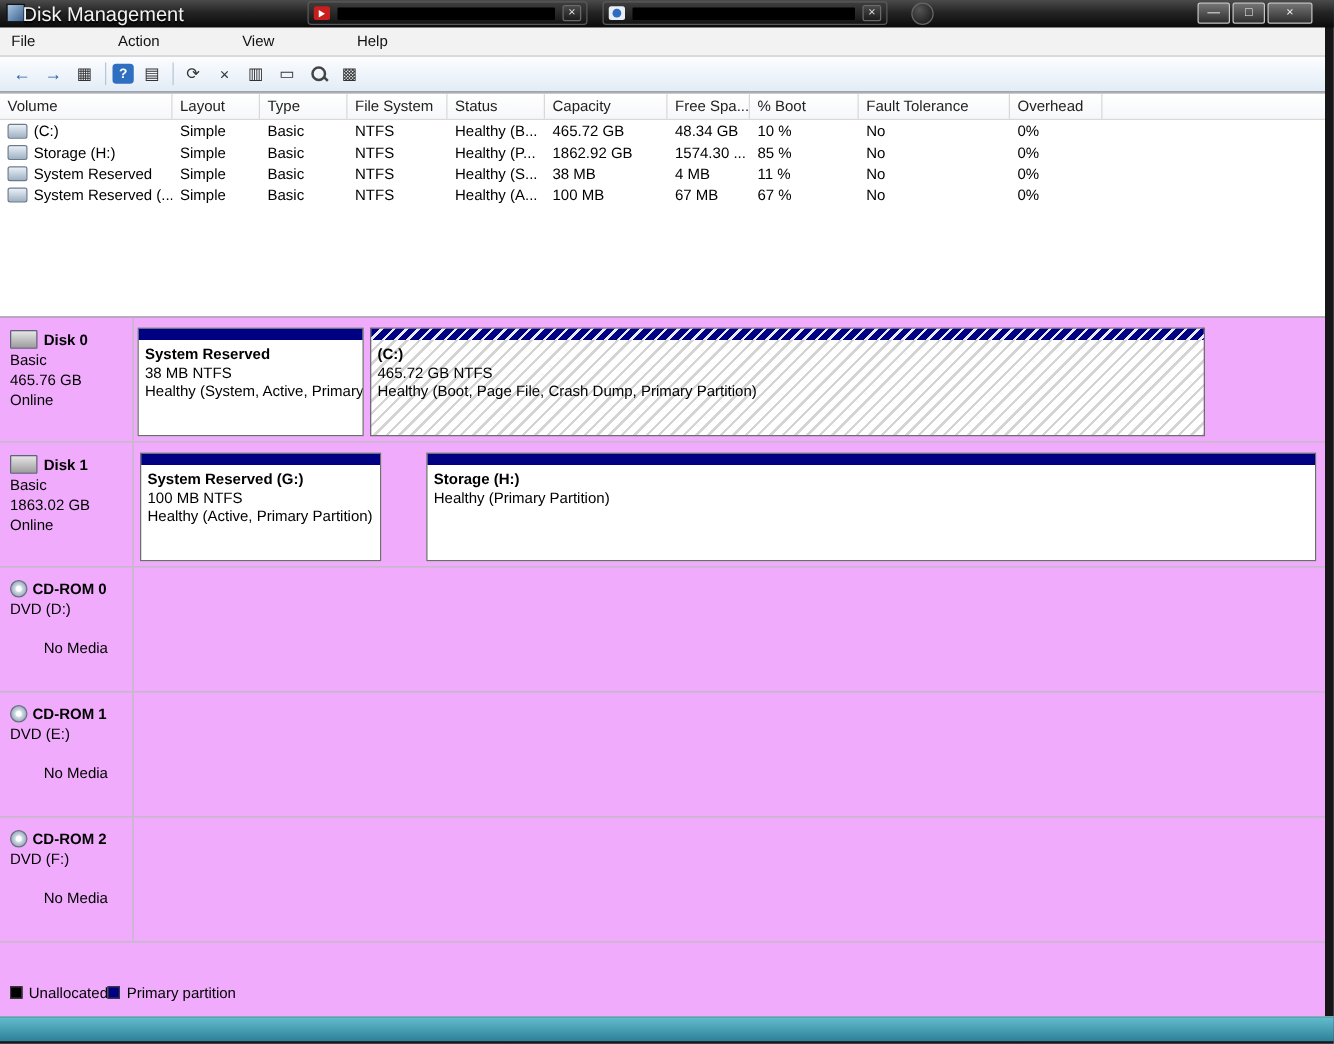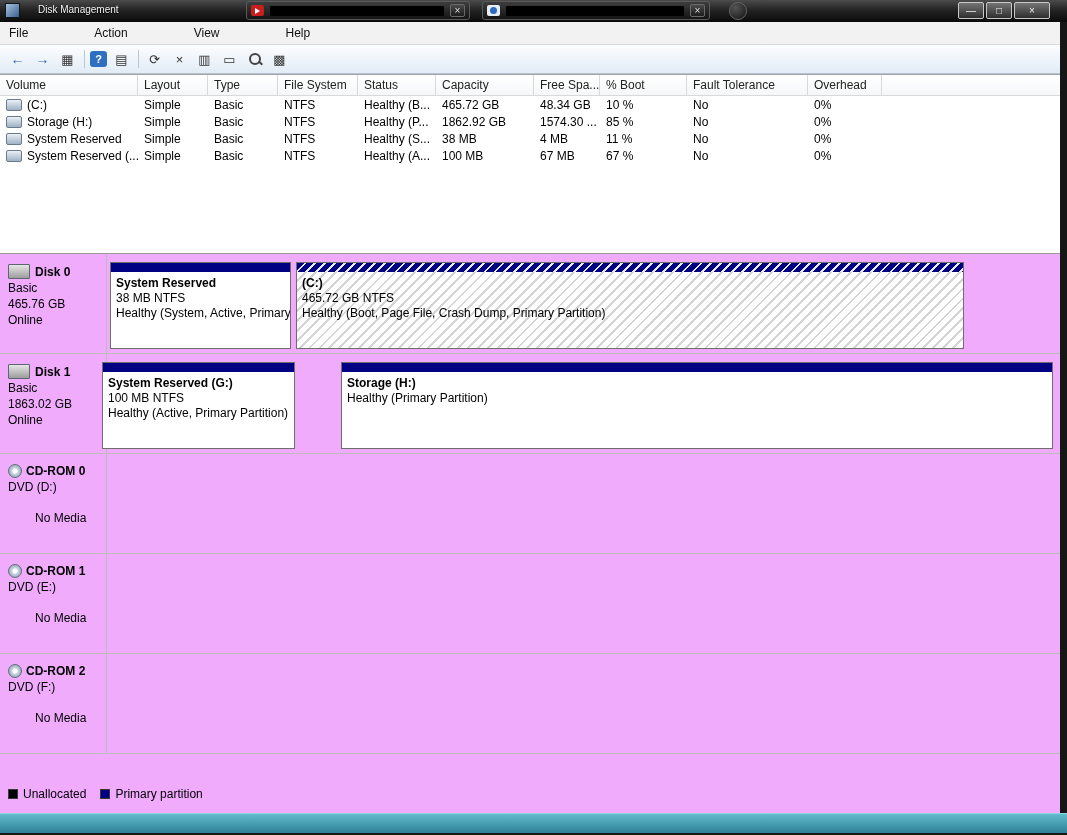--- a/index.html
+++ b/index.html
@@ -7,21 +7,21 @@
     width:1067px;height:835px;position:relative;overflow:hidden;
     background:#161616;
     font-family:"Liberation Sans","DejaVu Sans",sans-serif;
     font-size:12px;color:#000;
   }
   
   .titlebar{position:absolute;left:0;top:0;width:1067px;height:22px;
     background:linear-gradient(#4b4b4b,#242424 45%,#0a0a0a);}
   .title-icon{position:absolute;left:5px;top:3px;width:15px;height:15px;
     background:linear-gradient(135deg,#aac4e0,#38618f);border:1px solid #10151c;box-sizing:border-box;}
-  .title-text{position:absolute;left:38px;top:4px;color:#f2f2f2;font-size:10px;text-shadow:0 1px 1px #000;}
+  .title-text{position:absolute;left:18px;top:4px;color:#f2f2f2;font-size:16px;text-shadow:0 1px 1px #000;}
   .ghost-tab{position:absolute;top:1px;height:19px;border:1px solid #5a5a5a;border-radius:3px;
     background:linear-gradient(#3d3d3d,#141414);display:flex;align-items:center;padding:0 4px;box-sizing:border-box;}
   .app-icon{width:13px;height:11px;border-radius:2px;display:inline-block;position:relative;}
   .app-icon.red{background:#c81e1e;}
   .app-icon.red .play{position:absolute;left:4px;top:2.5px;width:0;height:0;
     border-left:5px solid #fff;border-top:3px solid transparent;border-bottom:3px solid transparent;}
   .app-icon.blue{background:#e8eef5;}
   .app-icon.blue::after{content:"";position:absolute;left:3px;top:2px;width:7px;height:7px;border-radius:50%;background:#2d6cc0;}
   .redacted{flex:1;height:10px;background:#000;margin:0 6px;border-radius:1px;}
   .tab-close{width:15px;height:13px;line-height:12px;text-align:center;color:#ddd;font-size:10px;
@@ -68,21 +68,21 @@
   .cd-icon{width:14px;height:14px;border-radius:50%;margin-right:4px;flex:0 0 auto;border:1px solid #66707a;
     background:radial-gradient(circle,#ffffff 0 2px,#cfd9e4 3px,#8da0b4 7px);box-sizing:border-box;}
   .part{position:absolute;top:8px;height:87px;background:#fff;border:1px solid #6e6e6e;box-sizing:border-box;}
   .part-bar{height:9px;background:#000082;}
   .part-text{padding:4px 5px 0 5px;line-height:15px;white-space:nowrap;overflow:hidden;}
   .pt-title{font-weight:bold;}
   .part.selected{background:repeating-linear-gradient(135deg,#ffffff 0 5px,#d4d4d4 5px 7px);}
   .part.selected .part-bar{background:repeating-linear-gradient(135deg,#000082 0 5px,#e9e9ff 5px 7px);}
   
   .legend{position:absolute;left:8px;top:533px;display:flex;align-items:center;}
-  .legend-item{display:flex;align-items:center;margin-right:14px;}
+  .legend-item{display:flex;align-items:center;}
   .legend-swatch{width:10px;height:10px;border:1px solid #3a3a3a;margin-right:5px;box-sizing:border-box;}
   
   .taskbar{position:absolute;left:0;top:813px;width:1067px;height:20px;
     background:linear-gradient(#62bccd,#2e8097);border-top:1px solid #8fd6e2;box-sizing:border-box;}
 </style>
 </head>
 <body>
 
 <div class="titlebar">
   <div class="title-icon"></div>
@@ -245,21 +245,21 @@
   <div class="disk-row" style="top:100px">
     <div class="disk-panel">
       <div class="panel-title">
           <span class="disk-icon"></span>
           <span>Disk 1</span>
         </div>
       <div class="panel-line">Basic</div>
       <div class="panel-line">1863.02 GB</div>
       <div class="panel-line">Online</div>
     </div>
-    <div class="part" style="left:102px;width:193px">
+    <div class="part" style="left:112px;width:193px">
       <div class="part-bar"></div>
       <div class="part-text">
         <div class="pt-title">System Reserved (G:)</div>
         <div>100 MB NTFS</div>
         <div>Healthy (Active, Primary Partition)</div>
       </div>
     </div>
     <div class="part" style="left:341px;width:712px">
       <div class="part-bar"></div>
       <div class="part-text">

